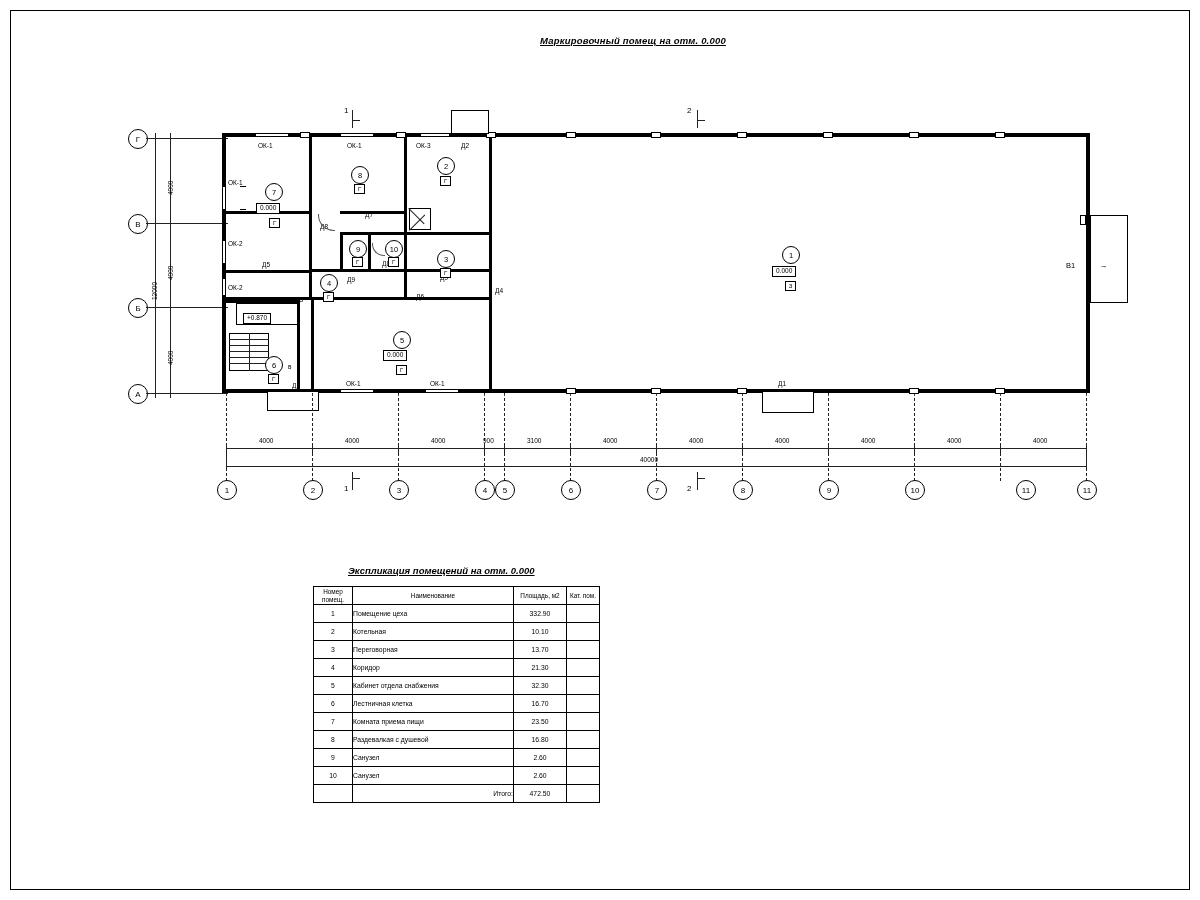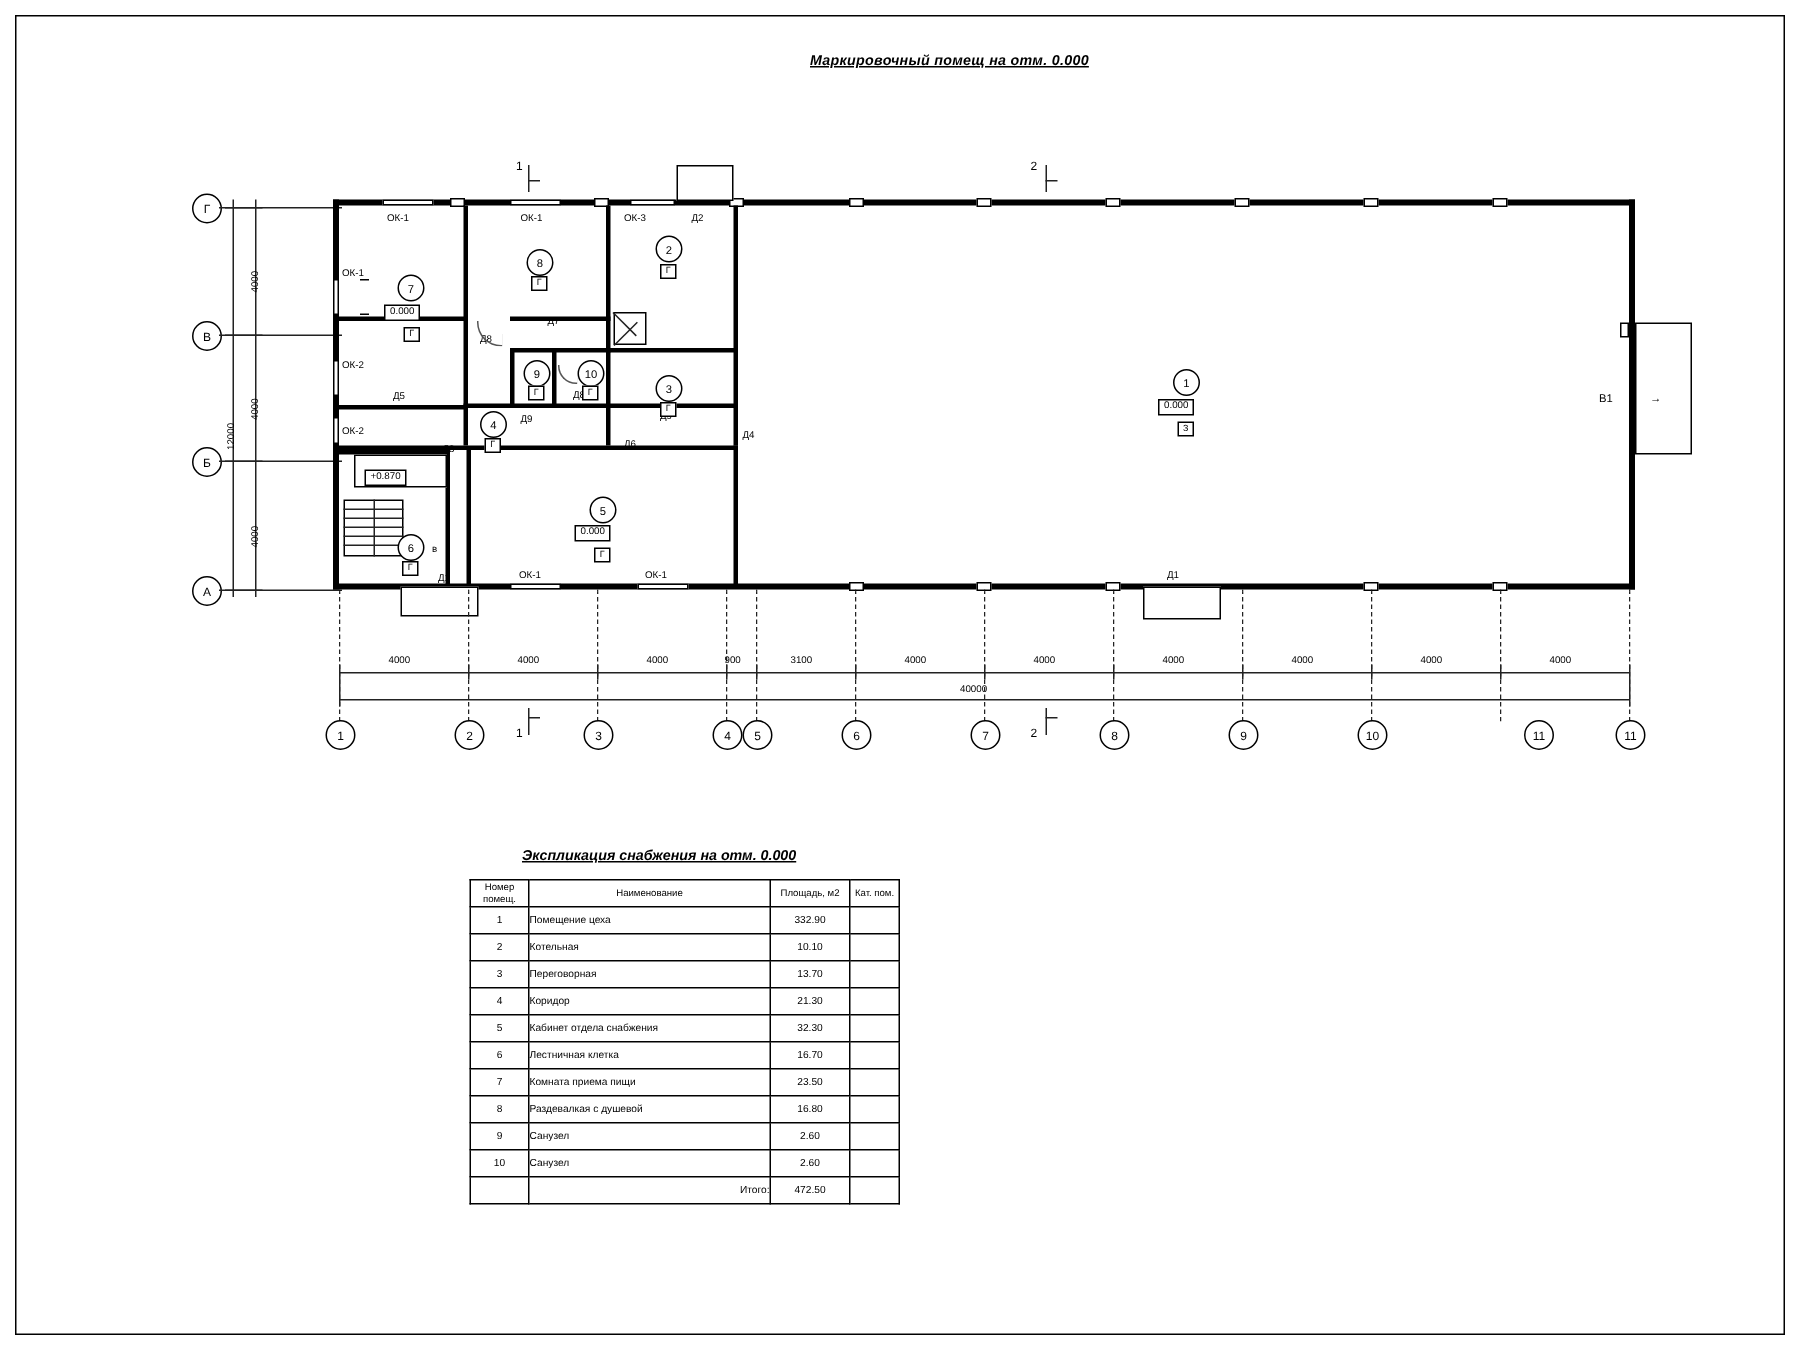--- a/index.html
+++ b/index.html
@@ -272,21 +272,21 @@
   <div class="axc" style="left:475px;top:480px;">4</div>
   <div class="axc" style="left:495px;top:480px;">5</div>
   <div class="axc" style="left:561px;top:480px;">6</div>
   <div class="axc" style="left:647px;top:480px;">7</div>
   <div class="axc" style="left:733px;top:480px;">8</div>
   <div class="axc" style="left:819px;top:480px;">9</div>
   <div class="axc" style="left:905px;top:480px;">10</div>
   <div class="axc" style="left:1016px;top:480px;">11</div>
   <div class="axc" style="left:1077px;top:480px;">11</div>
 
-  <div class="expl-title">Экспликация снабжения на отм. 0.000</div>
+  <div class="expl-title">Экспликация помещений на отм. 0.000</div>
 
   <table class="tbl">
     <thead>
       <tr>
         <th class="c-num">Номер помещ.</th>
         <th class="c-name" style="text-align:center;padding-left:0;">Наименование</th>
         <th class="c-area">Площадь, м2</th>
         <th class="c-cat">Кат. пом.</th>
       </tr>
     </thead>

